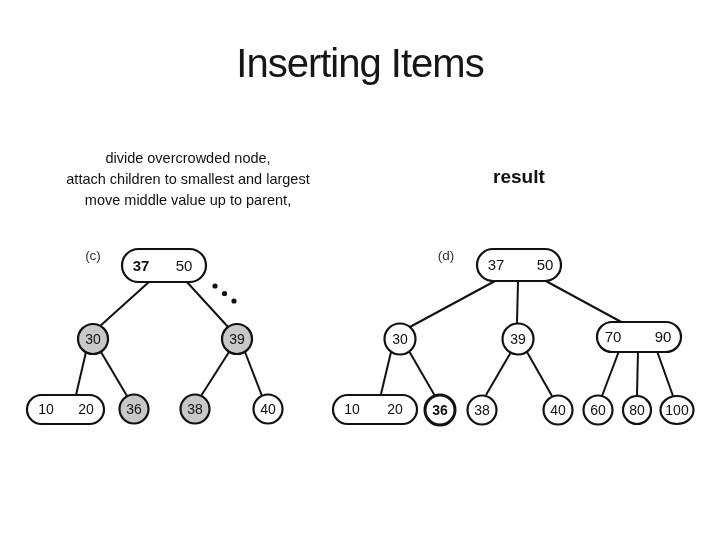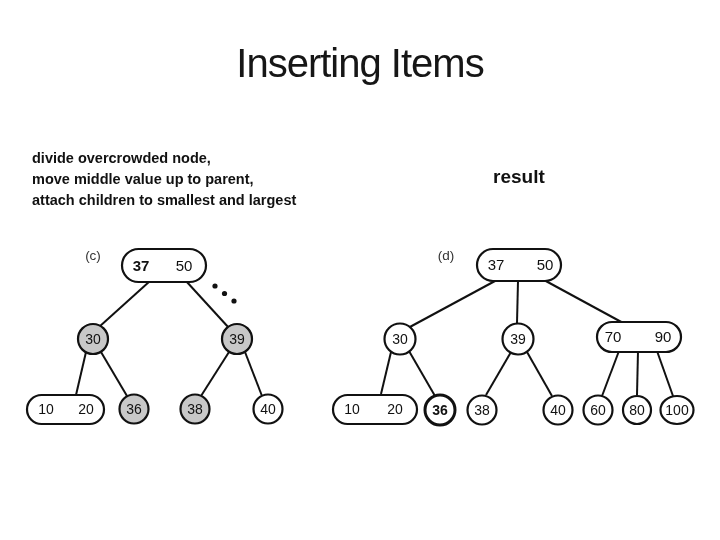--- a/index.html
+++ b/index.html
@@ -3,22 +3,22 @@
 <meta charset="utf-8">
 <style>
   html,body{margin:0;padding:0;}
   body{width:720px;height:540px;background:#ffffff;font-family:"Liberation Sans",sans-serif;}
   .slide{position:relative;width:720px;height:540px;background:#ffffff;overflow:hidden;}
   .title{position:absolute;top:41px;left:0;width:720px;text-align:center;
          font-size:40px;font-weight:400;letter-spacing:-1px;color:#161616;}
   .subtitle{position:absolute;top:98px;left:52px;font-size:17px;color:#111;}
   .subtitle .lead{font-weight:700;}
   .subtitle .val{font-weight:400;padding-left:5px;}
-  .instructions{position:absolute;top:148px;left:32px;width:312px;text-align:left;
-                font-weight:700;font-size:14.5px;line-height:21px;color:#111;}
+  .instructions{position:absolute;top:148px;left:32px;width:312px;text-align:center;
+                font-weight:400;font-size:14.5px;line-height:21px;color:#111;}
   .result{position:absolute;top:166px;left:493px;font-size:19px;font-weight:700;color:#111;}
   .diagram{position:absolute;top:0;left:0;}
   .edge{stroke:#111;stroke-width:2;fill:none;}
   .node{fill:#ffffff;stroke:#111;stroke-width:2.2;}
   .nodeg{stroke:#111;stroke-width:2.2;} 
   .thick{stroke-width:3;}
   .ntext{font-family:"Liberation Sans",sans-serif;font-size:14px;fill:#111;text-anchor:middle;}
   .ptext{font-size:15px;}
   .bold{font-weight:700;}
   .tlabel{font-family:"Liberation Sans",sans-serif;font-size:13.5px;fill:#333;text-anchor:middle;}
@@ -27,22 +27,22 @@
 </head>
 <body>
 
 <div class="slide">
 
   <div class="title">Inserting Items</div>
 
 
   <div class="instructions">
     <div>divide overcrowded node,</div>
+    <div>attach children to smallest and largest</div>
     <div>move middle value up to parent,</div>
-    <div>attach children to smallest and largest</div>
   </div>
 
   <div class="result">result</div>
 
   <svg class="diagram" width="720" height="540" viewBox="0 0 720 540">
 
     <g>
       <text class="tlabel" x="93" y="260">(c)</text>
 
       <g>

